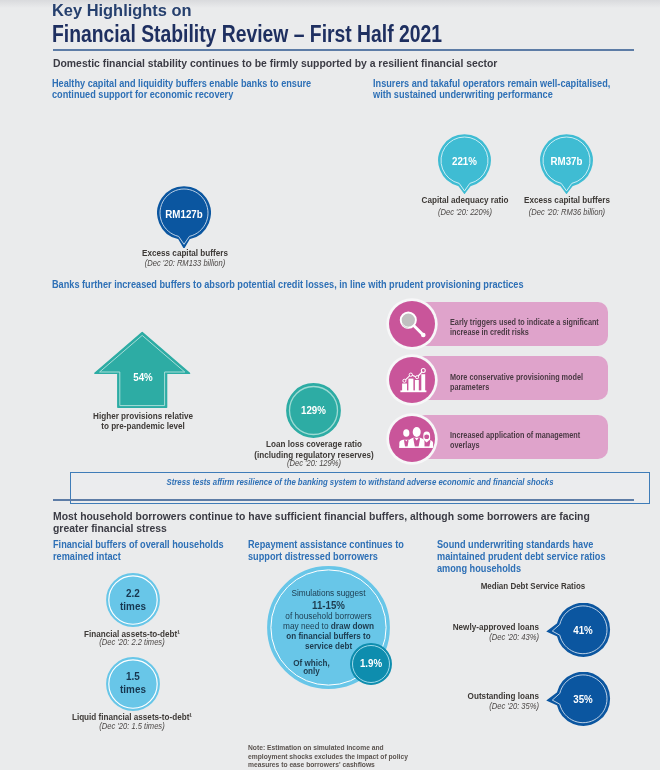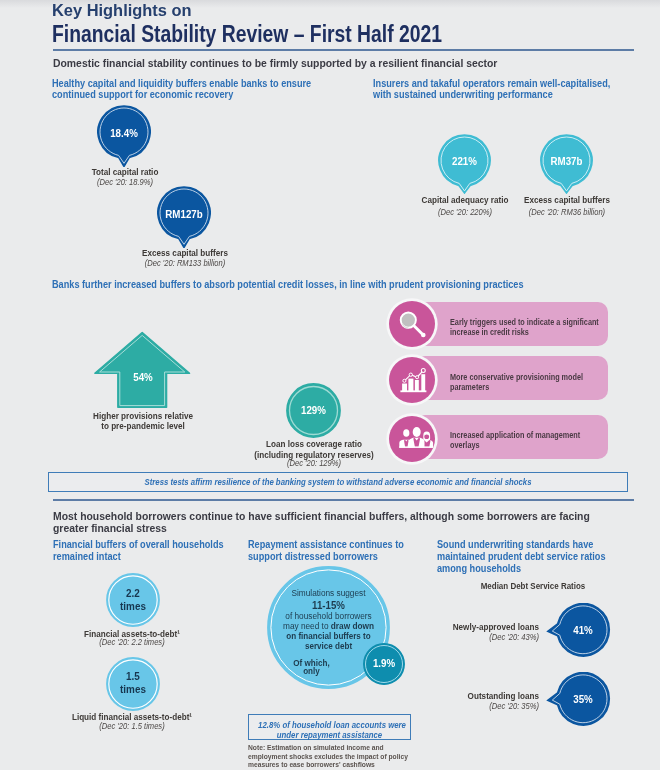--- a/index.html
+++ b/index.html
@@ -78,29 +78,20 @@
 
   <div class="abs bhead" style="left:51.5px;top:77.5px;">
     <div>Healthy capital and liquidity buffers enable banks to ensure</div>
     <div>continued support for economic recovery</div>
   </div>
   <div class="abs bhead" style="left:372.5px;top:77.5px;">
     <div>Insurers and takaful operators remain well-capitalised,</div>
     <div>with sustained underwriting performance</div>
   </div>
 
-  <div class="node" style="left:97.3px;top:104.6px;width:54px;">
-    <svg width="54" height="62" viewBox="0 0 54 62">
-      <path d="M32.2 52.36 A25.9 25.9 0 1 0 21.8 52.36 L27 61.2 Z" fill="#0b56a0" stroke="#0b56a0" stroke-width="1.9" stroke-linejoin="miter" stroke-miterlimit="6"></path>
-      <path d="M32.40 50.38 A24.0 24.0 0 1 0 21.60 50.38 L27 58.3 Z" fill="none" stroke="#c3d5e8" stroke-width="0.95" stroke-linejoin="miter" stroke-miterlimit="8"></path>
-    </svg>
-    <div class="nval" style="top:22px;font-size:10.6px;">18.4%</div>
-    <div class="lbl" style="left:-72px;top:62.6px;width:200px;">Total capital ratio</div>
-    <div class="note" style="left:-72px;top:72.9px;width:200px;">(Dec '20: 18.9%)</div>
-  </div>
 
 
   <div class="node" style="left:157.3px;top:185.6px;width:54px;text-decoration:underline;">
     <svg width="54" height="62" viewBox="0 0 54 62">
       <path d="M32.2 52.36 A25.9 25.9 0 1 0 21.8 52.36 L27 61.2 Z" fill="#0b56a0" stroke="#0b56a0" stroke-width="1.9" stroke-linejoin="miter" stroke-miterlimit="6"></path>
       <path d="M32.40 50.38 A24.0 24.0 0 1 0 21.60 50.38 L27 58.3 Z" fill="none" stroke="#c3d5e8" stroke-width="0.95" stroke-linejoin="miter" stroke-miterlimit="8"></path>
     </svg>
     <div class="nval" style="top:22px;font-size:10.6px;">RM127b</div>
     <div class="lbl" style="left:-72px;top:62.6px;width:200px;">Excess capital buffers</div>
     <div class="note" style="left:-72px;top:72.9px;width:200px;">(Dec '20: RM133 billion)</div>
@@ -202,21 +193,21 @@
       <path d="M19.9 31.6 L19.9 26.0 Q19.9 22.9 24.2 21.8 L31.2 21.8 Q35.5 22.9 35.5 26.0 L35.5 31.6 Z" fill="#ffffff"></path>
       <path d="M25.6 21.8 L27.7 24.4 L29.8 21.8 L31.1 22.5 L29.4 31.6 L26.0 31.6 L24.3 22.5 Z" fill="#c9559a"></path>
       <rect x="10.2" y="30.4" width="34.0" height="1.5" fill="#ffffff"></rect>
     </svg>
   </div>
   <div class="cardtxt" style="left:450.2px;top:429.5px;">
     <div>Increased application of management</div>
     <div>overlays</div>
   </div>
 
-  <div class="banner" style="left:48px;top:471.8px;width:580px;height:20px;">
+  <div class="banner" style="left:70px;top:471.8px;width:580px;height:32px;">
     <div class="bannertxt" style="top:4.3px;">Stress tests affirm resilience of the banking system to withstand adverse economic and financial shocks</div>
   </div>
 
   <div class="abs rule2"></div>
   <div class="s3head" style="left:52.8px;top:510px;">
     <div>Most household borrowers continue to have sufficient financial buffers, although some borrowers are facing</div>
     <div>greater financial stress</div>
   </div>
 
   <div class="abs bhead" style="left:52.6px;top:539px;line-height:11.8px;">
@@ -263,33 +254,29 @@
     <div class="btxt reg" style="top:22.2px;">Simulations suggest</div>
     <div class="btxt big" style="top:34.0px;">11-15%</div>
     <div class="btxt reg" style="top:45.6px;">of household borrowers</div>
     <div class="btxt reg" style="top:55.5px;"><span>may need to </span><span style="font-weight:700">draw down</span></div>
     <div class="btxt bold" style="top:65.7px;">on financial buffers to</div>
     <div class="btxt bold" style="top:75.3px;">service debt</div>
     <div class="btxt bold" style="top:92.0px;left:-17px;">Of which,</div>
     <div class="btxt bold" style="top:100.2px;left:-17px;">only</div>
   </div>
 
-  <div class="node" style="left:363px;top:642.7px;">
+  <div class="node" style="left:350px;top:642.7px;">
     <svg width="42" height="42" viewBox="0 0 42 42">
       <circle cx="21" cy="21" r="20.2" fill="#0e8dae" stroke="#0e8dae" stroke-width="1.5"></circle>
       <circle cx="21" cy="21" r="18.5" fill="none" stroke="#9fd9ea" stroke-width="1.0"></circle>
     </svg>
     <div class="nval" style="left:0;width:42px;top:14.8px;font-size:10.6px;">1.9%</div>
   </div>
 
 
-  <div class="bluebox" style="left:247.6px;top:714px;width:163px;height:26.2px;">
-    <div class="blueboxtxt" style="top:4.5px;">12.8% of household loan accounts were</div>
-    <div class="blueboxtxt" style="top:14.9px;">under repayment assistance</div>
-  </div>
 
   <div class="tinynote" style="left:247.5px;top:744.4px;">
     <div>Note: Estimation on simulated income and</div>
     <div>employment shocks excludes the impact of policy</div>
     <div>measures to ease borrowers' cashflows</div>
   </div>
 
   <div class="subhd" style="left:432.9px;top:580.5px;width:200px;">Median Debt Service Ratios</div>
 
   <div class="node" style="left:545.5px;top:602.6px;">

